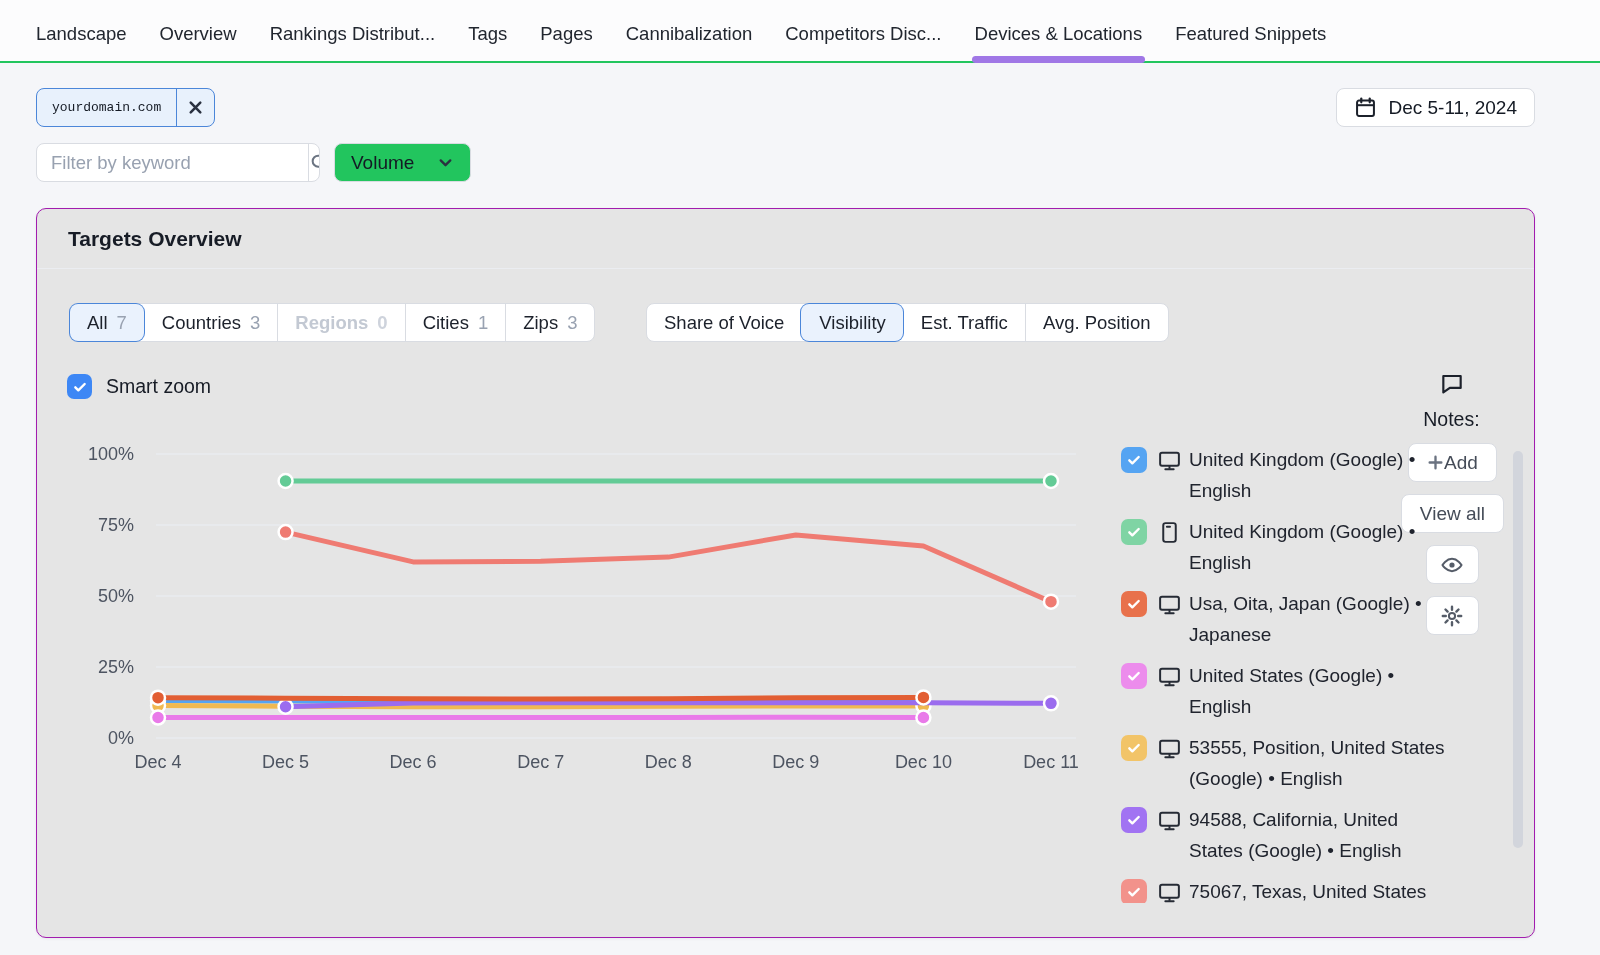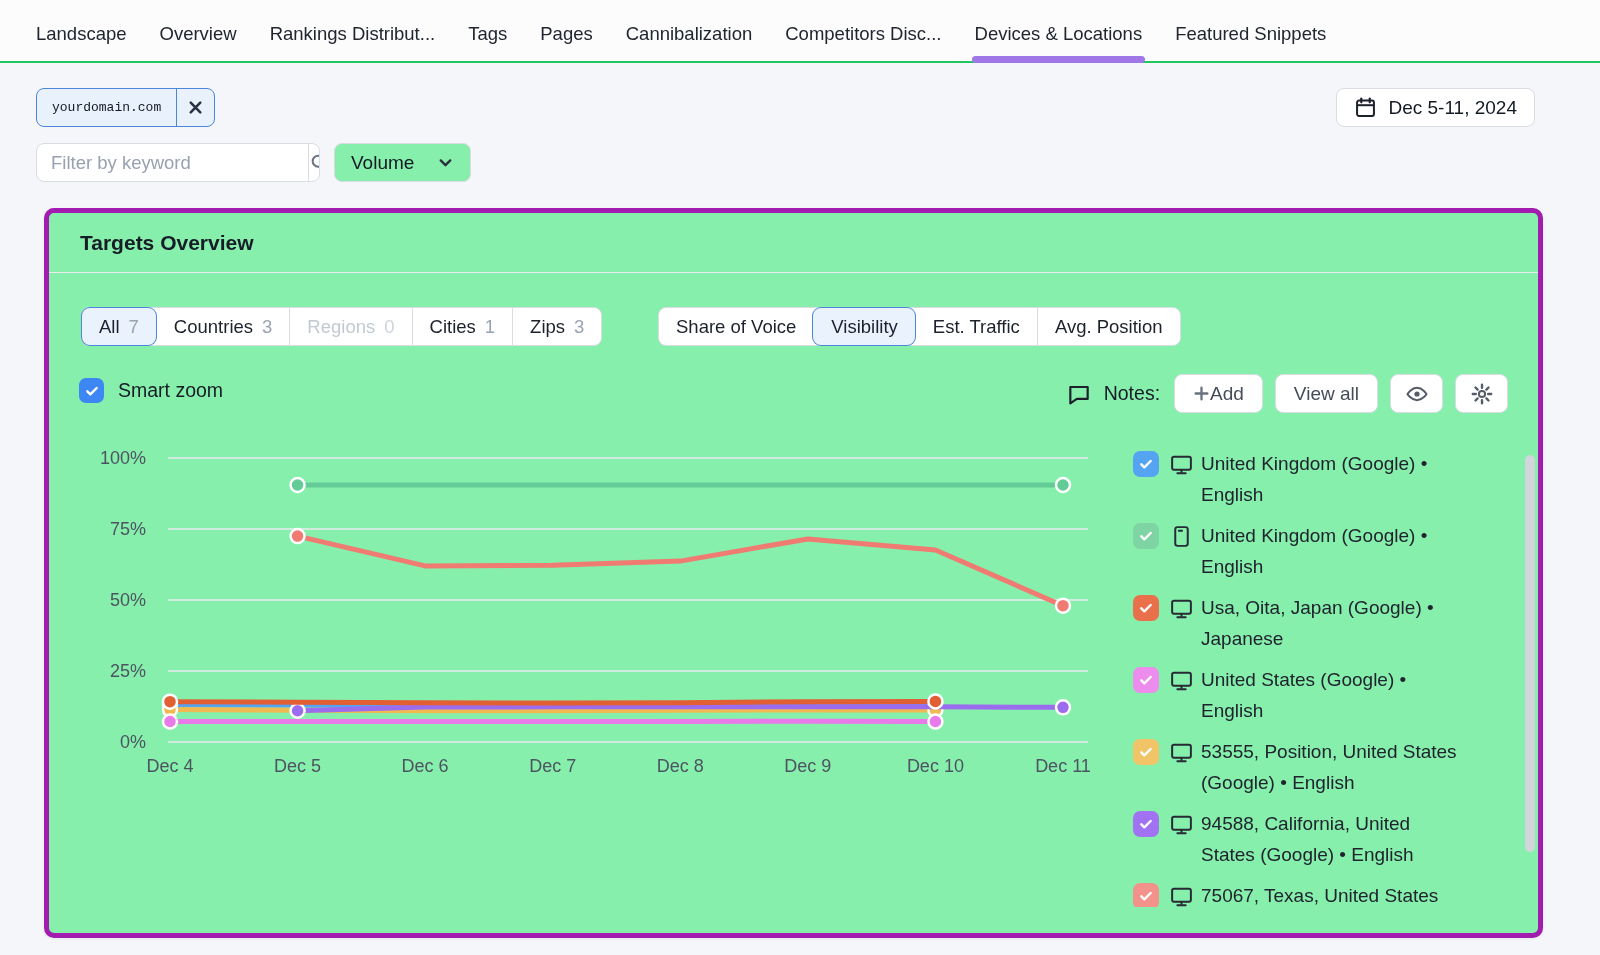--- a/index.html
+++ b/index.html
@@ -26,50 +26,50 @@
     gap:11px; padding:0 17px; background:#fff; border:1px solid #d9dce2; border-radius:8px;
     font-size:19px; font-weight:500; color:#141a24; cursor:pointer; }
   .kwinput{ position:absolute; left:36px; top:143px; width:284px; height:39px; display:flex;
     background:#fff; border:1px solid #d9dce2; border-radius:8px; overflow:hidden; }
   .kwinput input{ flex:1; border:none; outline:none; padding:0 14px; font-size:18.5px;
     font-family:inherit; color:#141a24; background:transparent; }
   .kwinput input::placeholder{ color:#98a1b0; }
   .kw-search{ width:42px; display:flex; align-items:center; justify-content:center;
     border-left:1px solid #d9dce2; cursor:pointer; }
   .volume{ position:absolute; left:334px; top:143px; width:137px; height:39px; display:flex;
-    align-items:center; justify-content:space-between; padding:0 16px; background:#86efac;
+    align-items:center; justify-content:space-between; padding:0 16px; background:#22c55e;
     border:1px solid #d9dce2; border-radius:8px; font-size:19px; color:#141a24; cursor:pointer; }
   
-  .card{ position:absolute; left:44px; top:208px; width:1499px; height:730px; background:#86efac;
-    border:5px solid #a21caf; border-radius:10px; box-shadow:0 1px 3px rgba(25,32,51,.06);
+  .card{ position:absolute; left:36px; top:208px; width:1499px; height:730px; background:#e5e5e5;
+    border:1px solid #a21caf; border-radius:10px; box-shadow:0 1px 3px rgba(25,32,51,.06);
     overflow:hidden; }
   .card-header{ position:absolute; left:0; top:0; width:100%; height:60px;
     border-bottom:1px solid #ebedf1; display:flex; align-items:center; padding-left:31px; }
   .card-title{ font-size:21px; font-weight:700; color:#171c26; }
   
   .seg-group{ position:absolute; display:flex; height:39px; background:#fff;
     border:1px solid #d9dce2; border-radius:8px; }
   .seg-group.loc{ left:32px; top:94px; }
   .seg-group.met{ left:609px; top:94px; }
   .seg-tab{ display:flex; align-items:center; gap:9px; padding:0 17px; font-size:18.5px;
     color:#1c212b; cursor:pointer; border-left:1px solid #d9dce2; white-space:nowrap; }
   .seg-tab:first-child{ border-left:none; }
   .seg-tab.active{ background:#eaf2fd; border-radius:8px; box-shadow:0 0 0 1px #4b86d9;
     border-left-color:transparent; z-index:1;align-items:center; }
   .seg-tab.active + .seg-tab{ border-left-color:transparent; }
   .seg-count{ color:#99a2b1; }
-  .seg-tab.disabled{ color:#c3c9d3; cursor:default; }
+  .seg-tab.disabled{ color:#c3c9d3; cursor:default;font-weight:bold; }
   .seg-tab.disabled .seg-count{ color:#ced3dc; }
   
   .smartzoom{ position:absolute; left:30px; top:165px; display:flex; align-items:center;
     gap:14px; cursor:pointer; }
   .checkbox{ width:25px; height:25px; border-radius:7px; background:#3d87f5;
     display:flex; align-items:center; justify-content:center; flex-shrink:0; }
   .smartzoom-label{ font-size:19.5px; color:#171c26; }
-  .notesbar{ position:absolute; right:30px; top:161px; display:flex; align-items:center; gap:12px; }
+  .notesbar{ position:absolute; right:30px; top:161px; display:flex; align-items:center; gap:12px;flex-direction:column; }
   .notes-label{ font-size:19.5px; color:#171c26; margin-right:2px; }
   .btn{ height:39px; display:flex; align-items:center; padding:0 18px; background:#fff;
     border:1px solid #d9dce2; border-radius:8px; font-size:19px; color:#454c58; cursor:pointer; }
   .btn.icon-only{ width:53px; justify-content:center; padding:0; }
   
   .ytick{ position:absolute; left:20px; width:77px; height:24px; line-height:24px;
     text-align:right; font-size:18px; color:#4d5461; }
   .xtick{ position:absolute; width:110px; height:24px; line-height:24px; top:541px;
     text-align:center; font-size:18px; color:#4d5461; }
   svg.chart{ position:absolute; left:0; top:0; pointer-events:none; }

